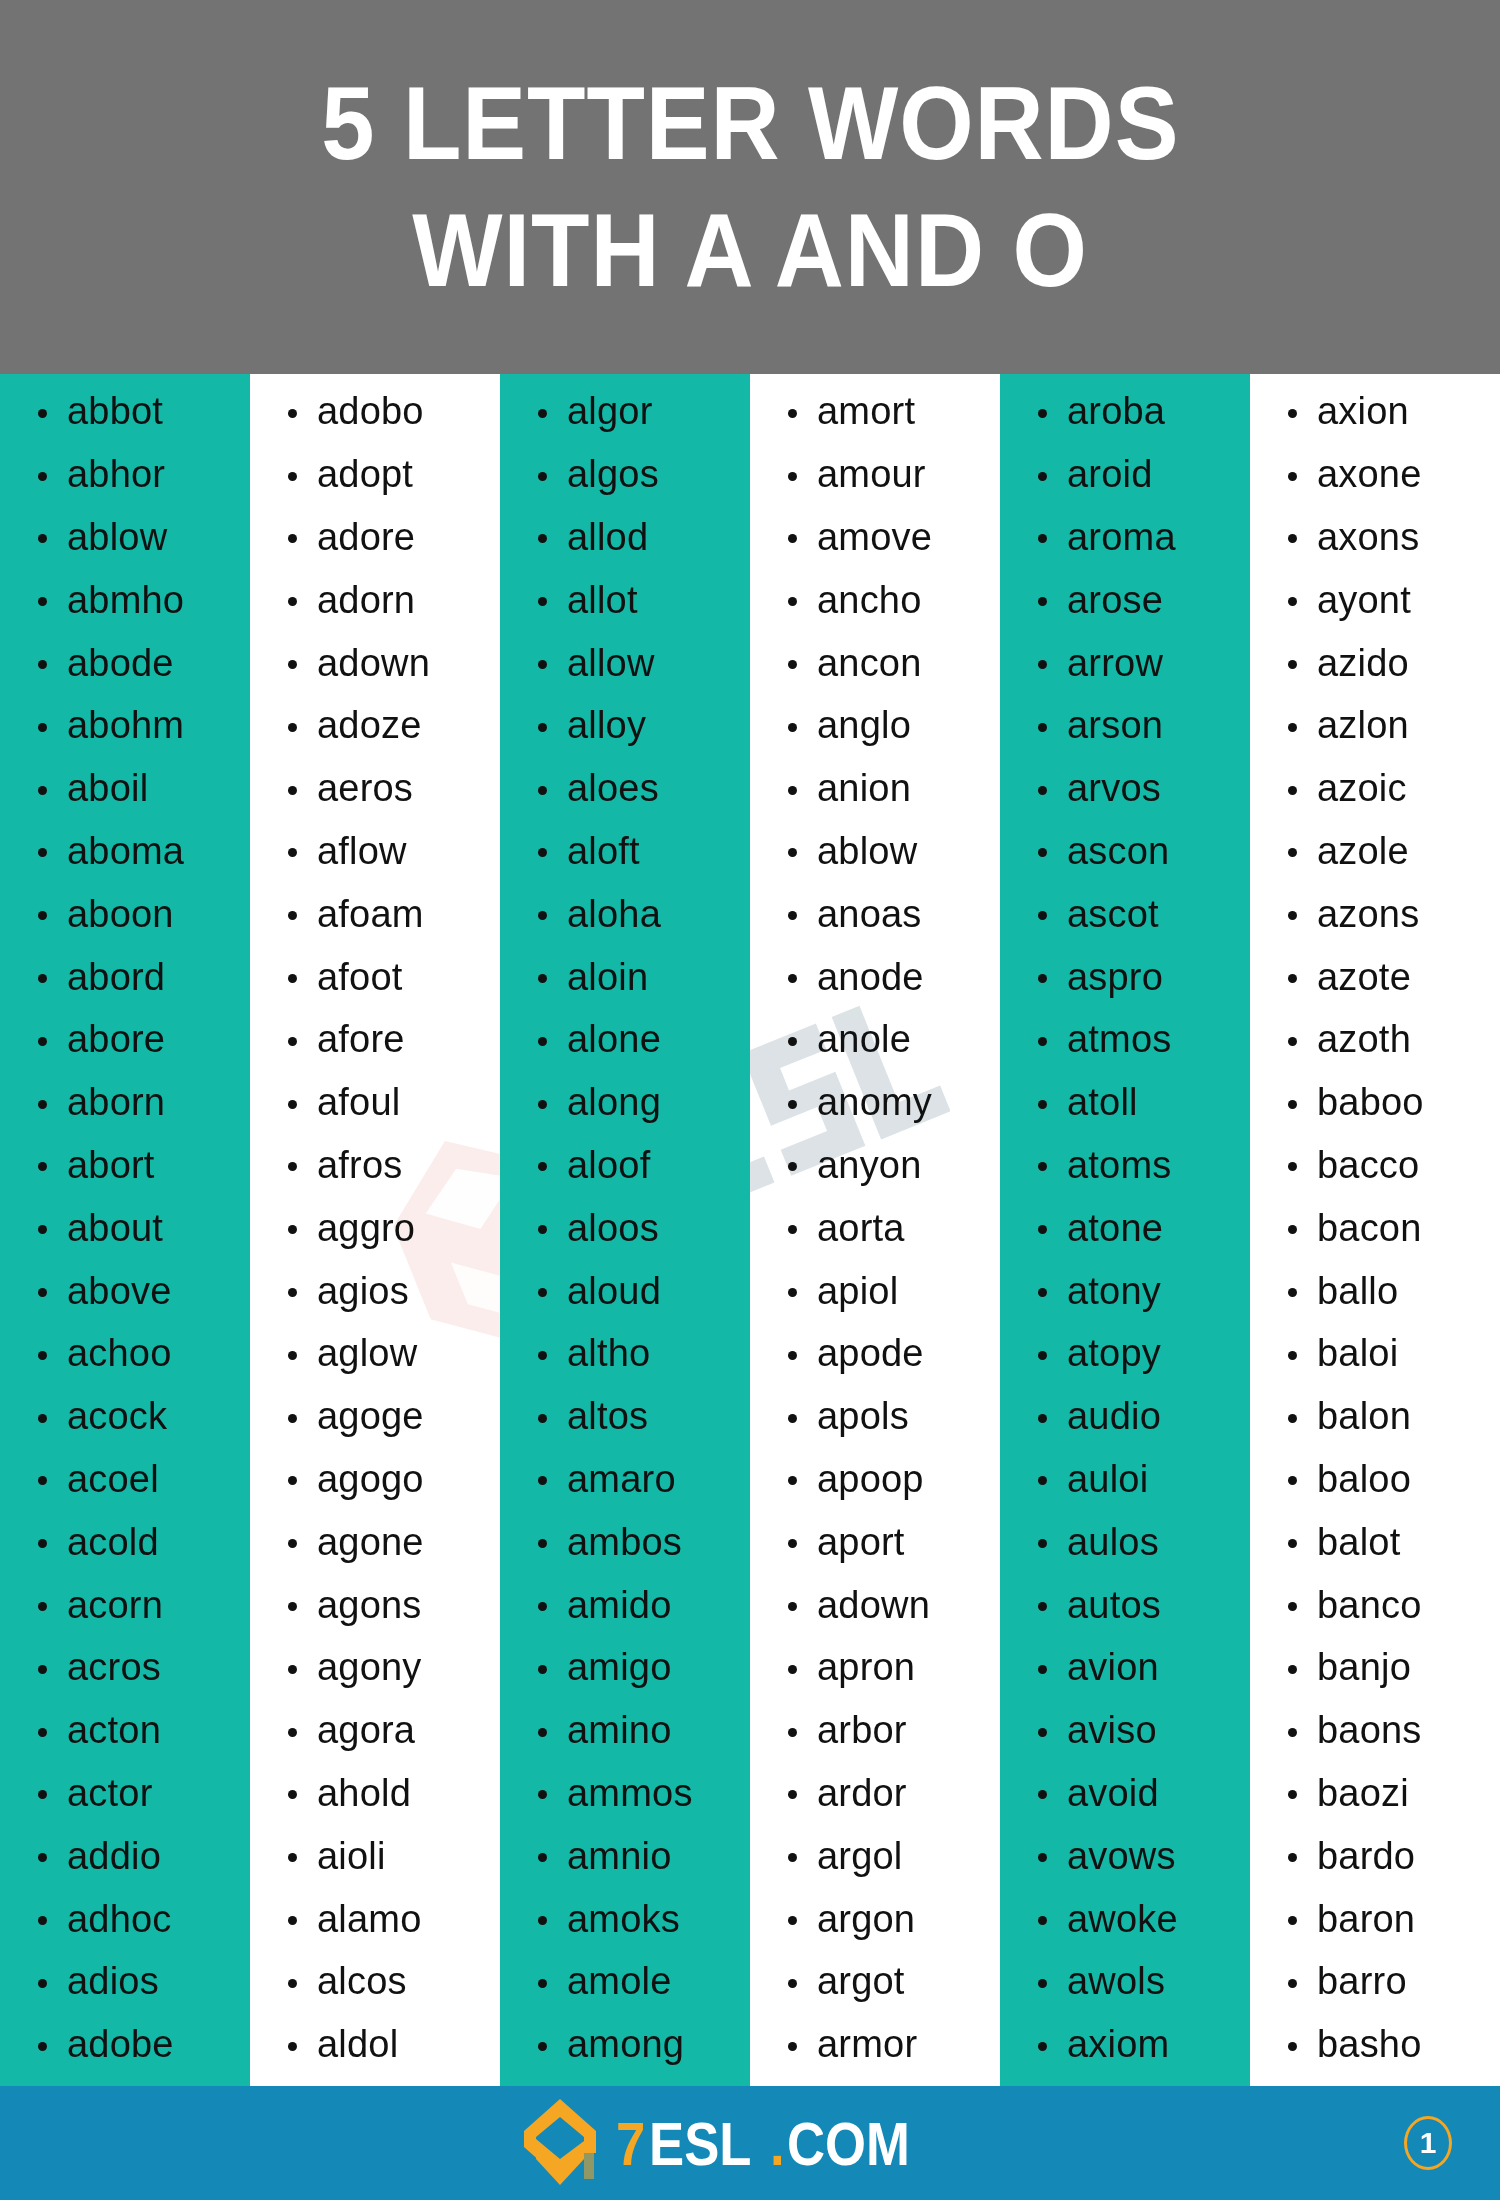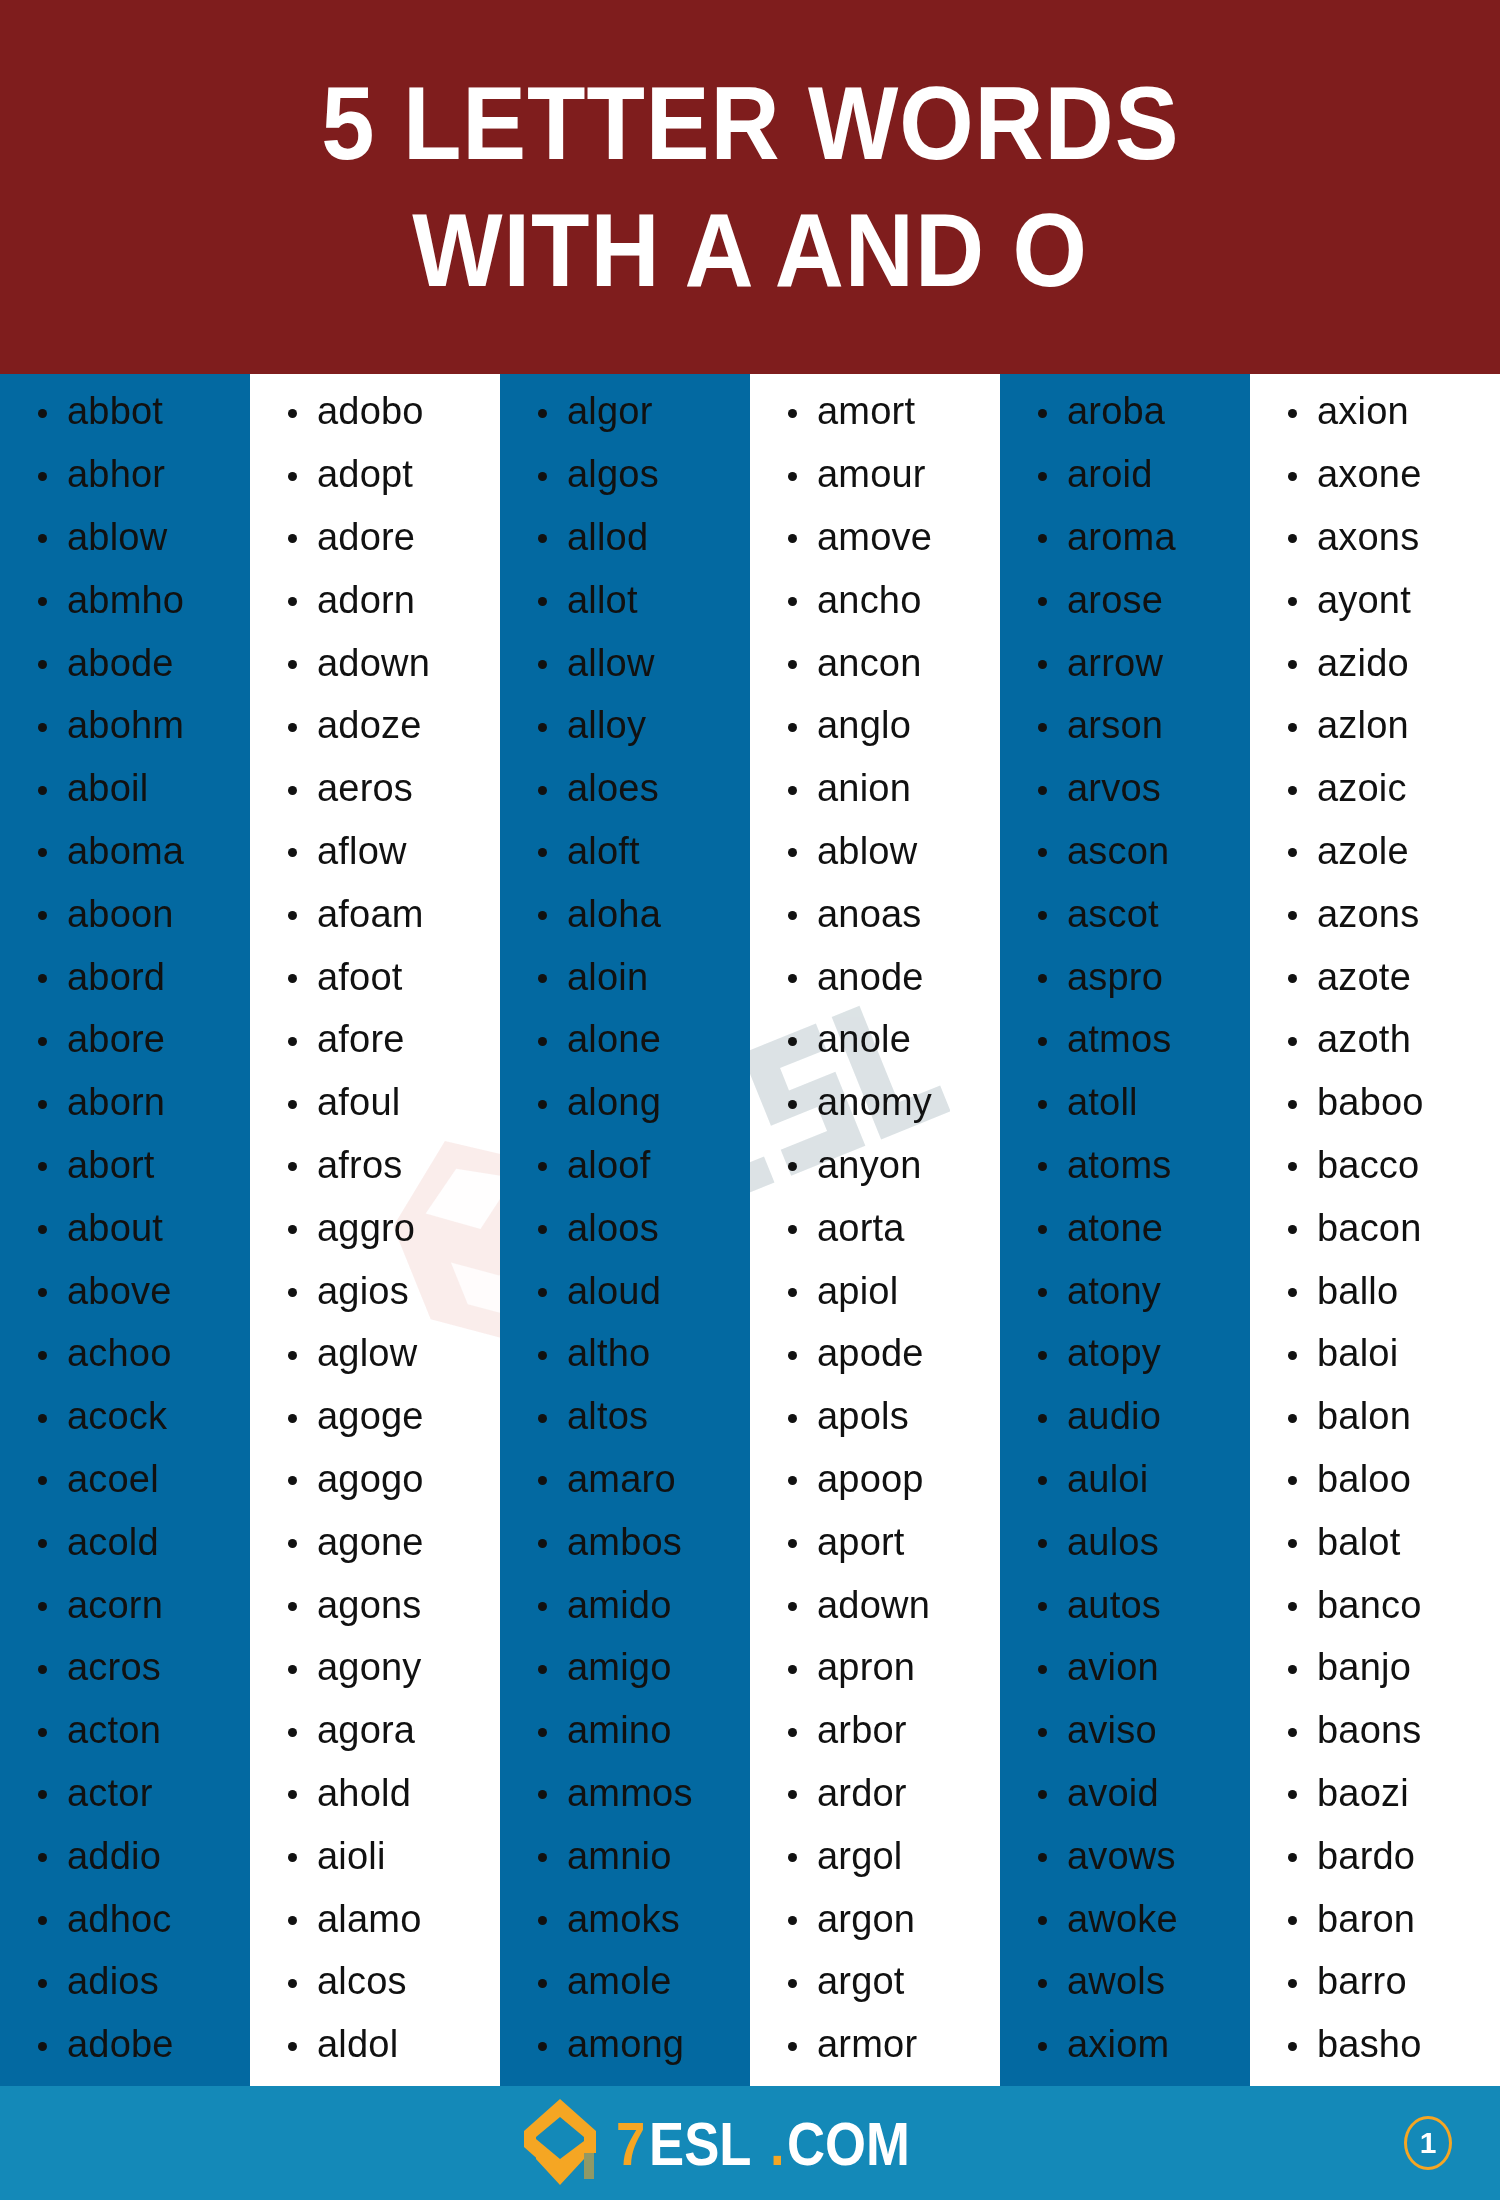--- a/index.html
+++ b/index.html
@@ -14,21 +14,21 @@
     width:1500px; height:2200px;
     background:#ffffff;
     overflow:hidden;
   }
 
   
   #header {
     position:absolute;
     left:0; top:0;
     width:1500px; height:374px;
-    background:#7f1d1d;
+    background:#737373;
     display:flex;
     flex-direction:column;
     align-items:center;
     justify-content:center;
     z-index:5;
   }
   .title-line {
     color:#ffffff;
     font-family:"Liberation Sans", sans-serif;
     font-weight:bold;
@@ -56,21 +56,21 @@
     left:0; top:374px;
     width:1500px; height:1712px;
     display:flex;
     z-index:3;
   }
   .col {
     width:250px;
     height:1712px;
     padding-top:6px;
   }
-  .col.shaded { background:#0369a1; }
+  .col.shaded { background:#14b8a6; }
   .col.plain  { background:transparent;text-align:center; }
 
   .word-row {
     height:62.8px;
     display:flex;
     align-items:center;
     padding-left:38px;
   }
   .bullet {
     width:9px; height:9px;

